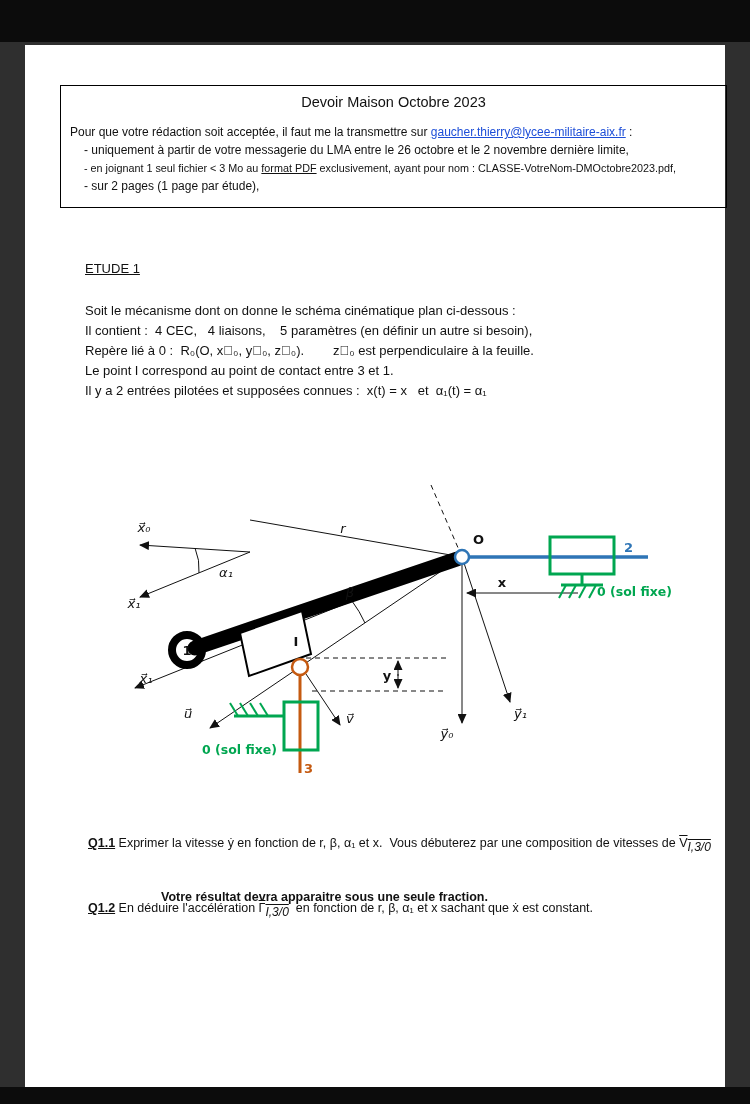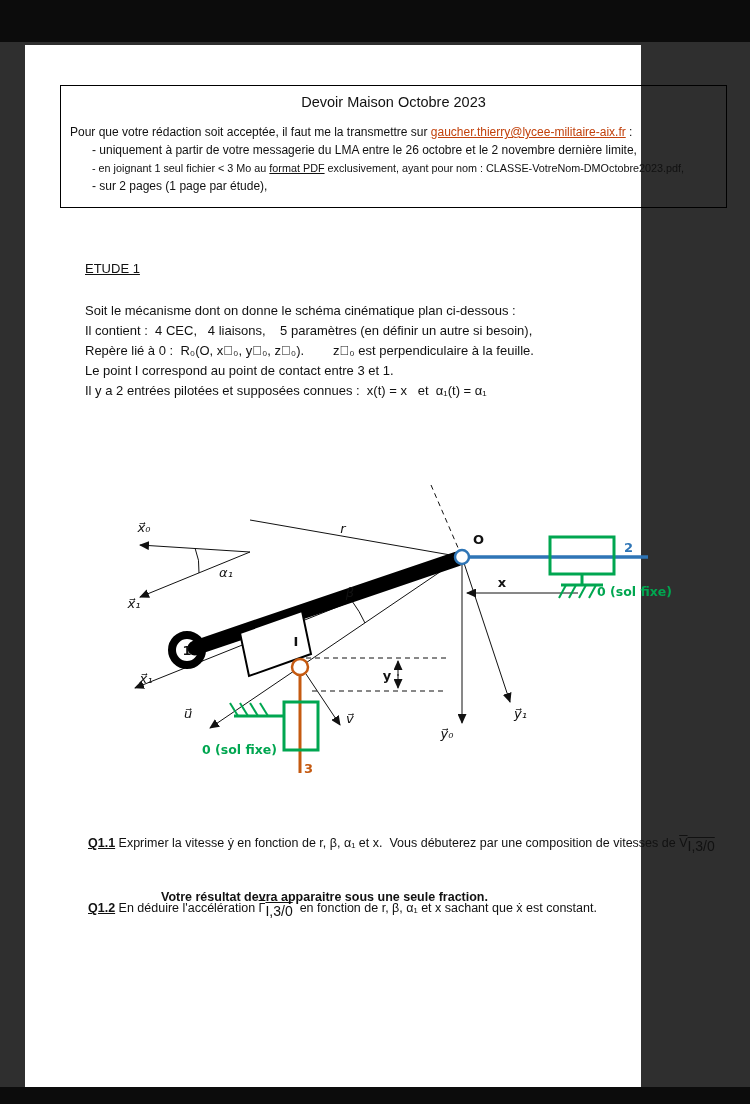--- a/index.html
+++ b/index.html
@@ -2,43 +2,43 @@
 <html><head>
 <meta charset="utf-8">
 <style>
   html,body{margin:0;padding:0;}
   body{
     width:750px;height:1104px;position:relative;overflow:hidden;
     background:#2f2f2f;font-family:"Liberation Sans",sans-serif;color:#111;
   }
   .topbar{position:absolute;top:0;left:0;width:750px;height:42px;background:#0c0c0c;}
   .bottombar{position:absolute;top:1087px;left:0;width:750px;height:17px;background:#0c0c0c;}
-  .page{position:absolute;left:25px;top:45px;width:616px;height:1042px;background:#ffffff;}
+  .page{position:absolute;left:25px;top:45px;width:700px;height:1042px;background:#ffffff;}
 
   .notice{position:absolute;left:35px;top:40px;width:667px;box-sizing:border-box;
     border:1px solid #000;padding:7px 9px 12px 9px;font-size:12px;line-height:18px;}
   .notice-title{text-align:center;font-size:14.5px;margin-bottom:12px;}
-  .bullet{margin-left:22px;white-space:pre-wrap;}
+  .bullet{margin-left:14px;white-space:pre-wrap;}
   .bullet.small{font-size:10.8px;}
   .u{text-decoration:underline;}
-  a.email{color:#c2410c;text-decoration:underline;cursor:pointer;}
+  a.email{color:#1d4ed8;text-decoration:underline;cursor:pointer;}
 
   .etude{position:absolute;left:60px;top:216px;font-size:13px;font-weight:normal;text-decoration:underline;}
   .para{position:absolute;left:60px;top:256px;width:625px;font-size:13px;line-height:20px;}
   .para div{white-space:pre-wrap;}
 
   .diagram{position:absolute;left:75px;top:435px;width:600px;height:320px;}
 
   .qline{position:absolute;font-size:12.5px;white-space:pre-wrap;}
   #q1{left:63px;top:791px;width:650px;}
   #q2{left:63px;top:856px;width:650px;}
   #q2note{left:92px;top:845px;font-weight:bold;margin-left:44px;}
   .qlabel{font-weight:bold;text-decoration:underline;}
   .ovl{text-decoration:overline;}
-  sub{font-size:14px;}
+  sub{font-size:12px;font-style:italic;}
 
   
   svg text{font-family:"DejaVu Sans",sans-serif;font-size:13px;fill:#111;}
   svg .it{font-style:italic;}
   svg .b{font-weight:bold;}
   svg .blueT{fill:#2e75b6;font-weight:bold;}
   svg .greenT{fill:#00a650;font-weight:bold;font-size:12.5px;}
   svg .orgT{fill:#c55a11;font-weight:bold;}
   .blk1{stroke:#111;stroke-width:1;fill:none;}
   .dash{stroke-dasharray:5 4;}

